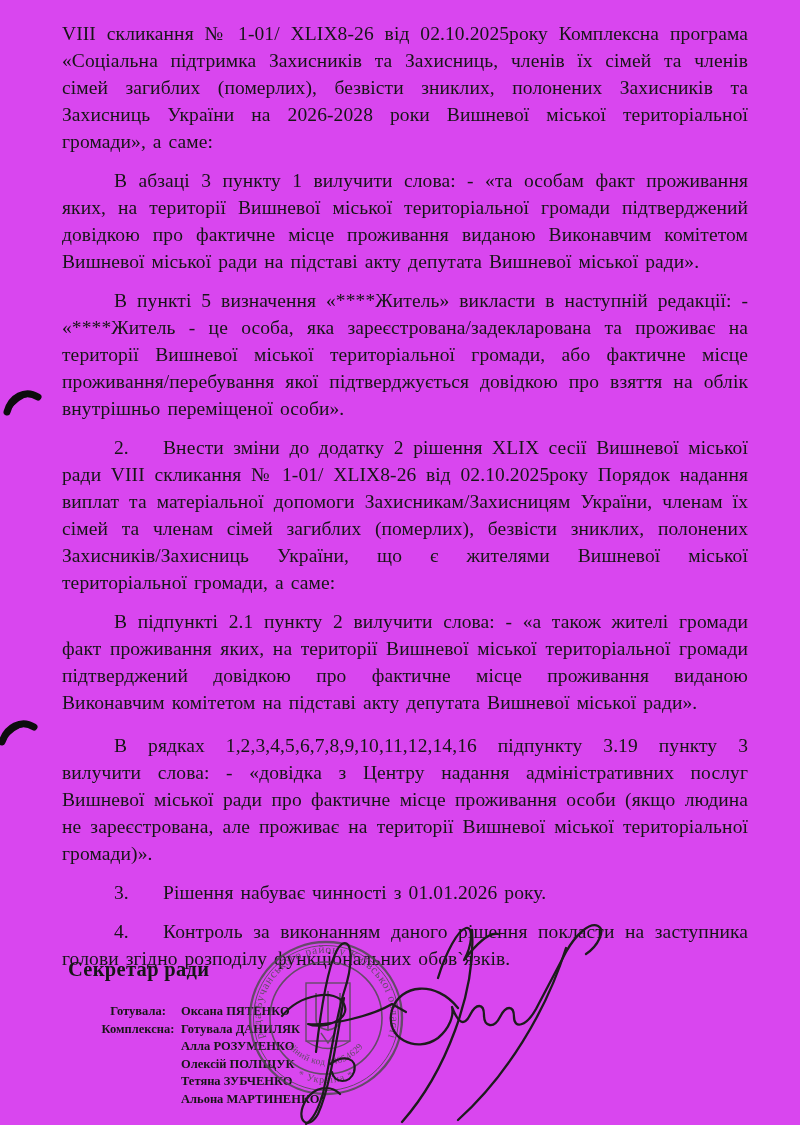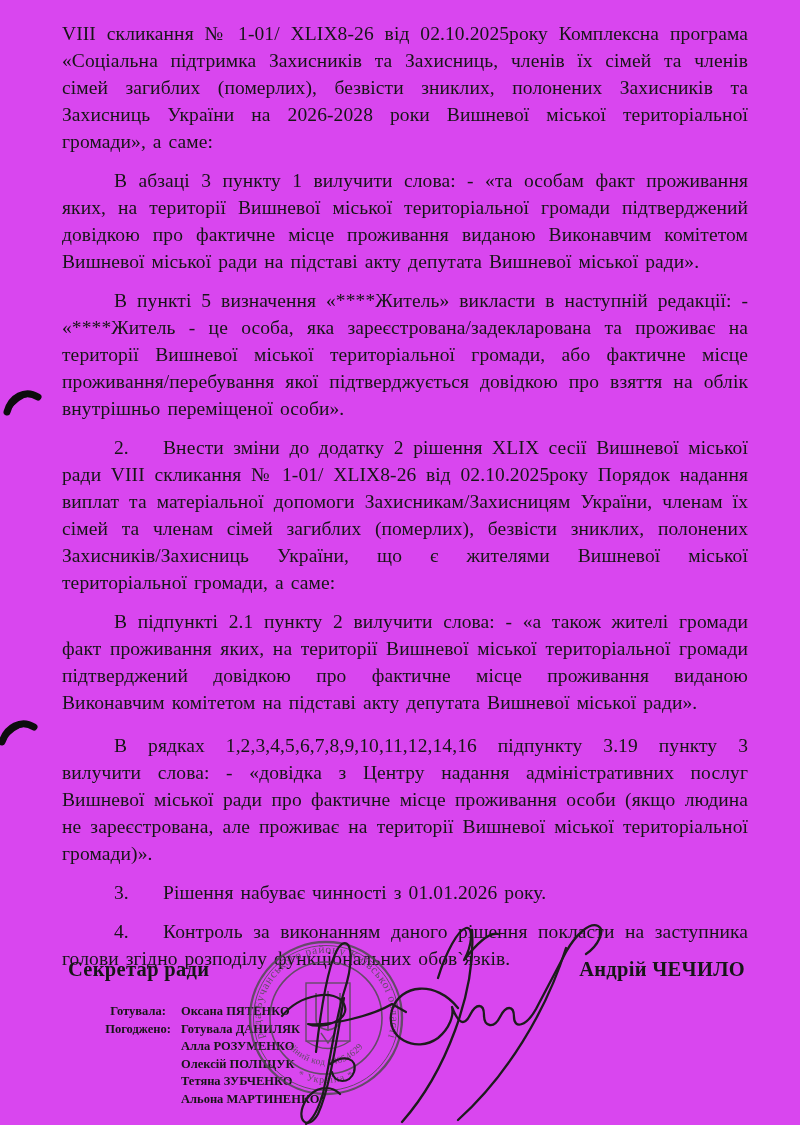--- a/index.html
+++ b/index.html
@@ -66,30 +66,29 @@
 
     <p class="para indent gap-a">В рядках 1,2,3,4,5,6,7,8,9,10,11,12,14,16 підпункту 3.19 пункту 3 вилучити слова: - «довідка з Центру надання адміністративних послуг Вишневої міської ради про фактичне місце проживання особи (якщо людина не зареєстрована, але проживає на території Вишневої міської територіальної громади)».</p>
 
     <p class="para indent gap-b"><span class="num">3.</span><span>Рішення набуває чинності з 01.01.2026 року.</span></p>
 
     <p class="para indent gap-c"><span class="num">4.</span><span>Контроль за виконанням даного рішення покласти на заступника голови згідно розподілу функціональних обов`язків.</span></p>
   </div>
 
   <div class="sig-row">
     <span>Секретар ради</span>
-    <span>Андрій ЧЕЧИЛО</span>
   </div>
 
   <div class="approval">
     <div class="row">
       <span class="lbl">Готувала:</span>
       <span>Оксана ПЯТЕНКО</span>
     </div>
     <div class="row">
-      <span class="lbl">Погоджено:</span>
+      <span class="lbl">Комплексна:</span>
       <span>Готувала ДАНИЛЯК</span>
     </div>
     <div class="row">
       <span class="lbl"></span>
       <span>Алла РОЗУМЕНКО</span>
     </div>
     <div class="row">
       <span class="lbl"></span>
       <span>Олексій ПОЛІЩУК</span>
     </div>

